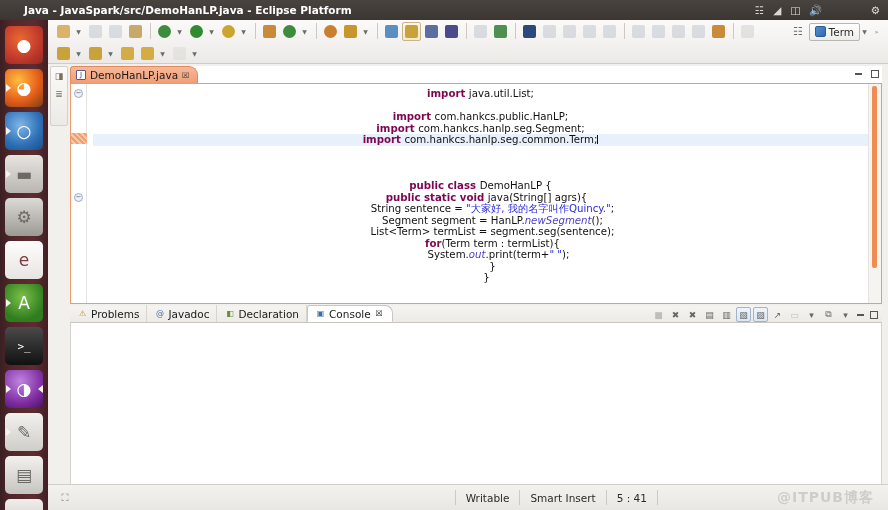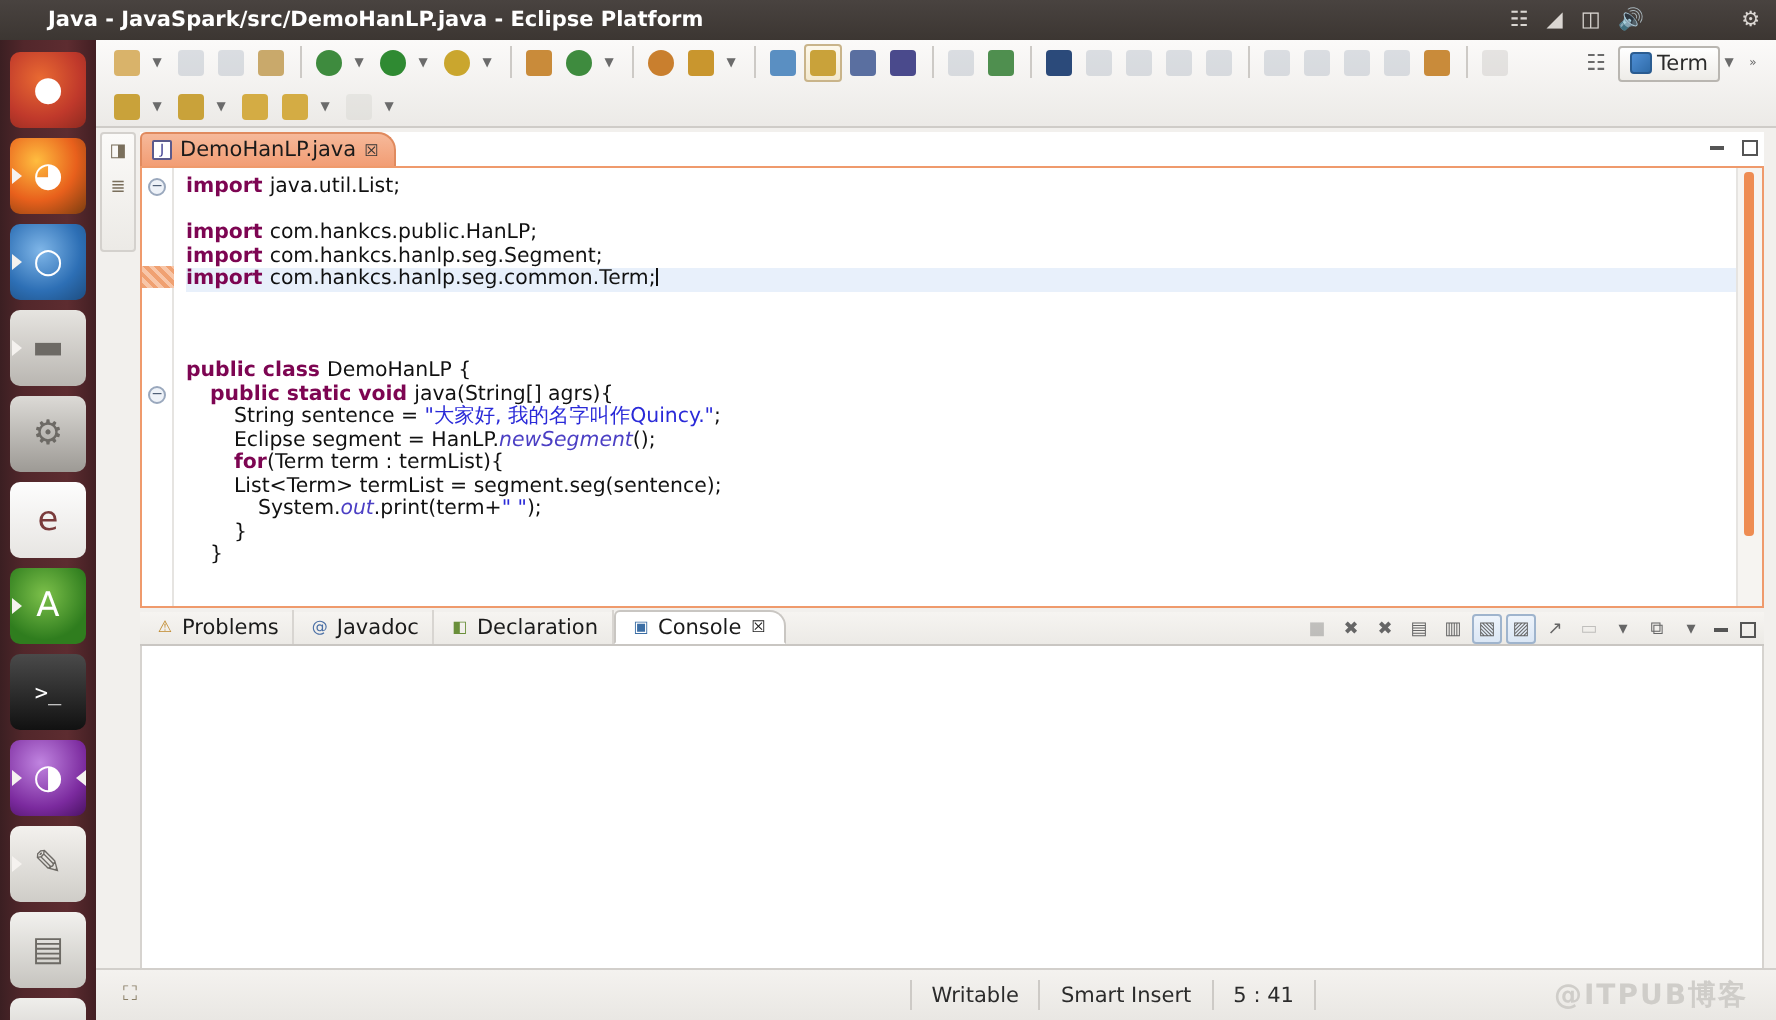--- a/index.html
+++ b/index.html
@@ -126,21 +126,21 @@
     border:1.5px solid #ef9a6c; background:#ffffff; display:flex;
   }
   #gutter{ width:16px;background:#ffffff;border-right:1px solid #e6e4e1;position:relative;flex:none;}
   .fold{
     position:absolute;left:3px;width:9px;height:9px;border:1px solid #9aa8bd;border-radius:50%;
     background:#eef2f8;font-size:7px;line-height:7px;text-align:center;color:#4b5b73;
   }
   #changebar{ position:absolute;left:0;width:16px;height:11px;
     background:repeating-linear-gradient(45deg,#f0a172 0 2px,#f8c6a8 2px 4px); }
   #codearea{ flex:1;position:relative;padding:4px 0 0 6px;overflow:hidden;
-    font-family:"DejaVu Sans","Liberation Sans",sans-serif; }
+    font-family:"DejaVu Sans","Liberation Sans",sans-serif;text-align:center; }
   .cl{ height:11.5px; line-height:11.5px; font-size:10.2px; white-space:pre; color:#111; }
   .cl.hl{ background:#e8f0fb; }
   .kw{ color:#7d0552; font-weight:bold; }
   .str{ color:#2a2ad8; }
   .fld{ color:#4b3fc4; font-style:italic; }
   .cursor{ display:inline-block;width:1px;height:9px;background:#111;vertical-align:-1px; }
   #edscroll{ width:13px;background:#f6f4f1;border-left:1px solid #e6e4e1;position:relative;flex:none;}
   #edscroll .thumb{ position:absolute;left:3px;top:2px;width:5px;height:182px;background:#ee8c52;border-radius:2px;}
 
   
@@ -412,23 +412,23 @@
           <div class="cl" style="padding-left: 0px;">&nbsp;</div>
           <div class="cl" style="padding-left: 0px;"><span class="kw">import </span><span class="">com.hankcs.public.HanLP;</span></div>
           <div class="cl" style="padding-left: 0px;"><span class="kw">import </span><span class="">com.hankcs.hanlp.seg.Segment;</span></div>
           <div class="cl hl" style="padding-left: 0px;"><span class="kw">import </span><span class="">com.hankcs.hanlp.seg.common.Term;</span><i class="cursor"></i></div>
           <div class="cl" style="padding-left: 0px;">&nbsp;</div>
           <div class="cl" style="padding-left: 0px;">&nbsp;</div>
           <div class="cl" style="padding-left: 0px;">&nbsp;</div>
           <div class="cl" style="padding-left: 0px;"><span class="kw">public class </span><span class="">DemoHanLP {</span></div>
           <div class="cl" style="padding-left: 12px;"><span class="kw">public static void </span><span class="">java(String[] agrs){</span></div>
           <div class="cl" style="padding-left: 24px;"><span class="">String sentence = </span><span class="str">"大家好, 我的名字叫作Quincy."</span><span class="">;</span></div>
-          <div class="cl" style="padding-left: 24px;"><span class="">Eclipse segment = HanLP.</span><span class="fld">newSegment</span><span class="">();</span></div>
+          <div class="cl" style="padding-left: 24px;"><span class="">Segment segment = HanLP.</span><span class="fld">newSegment</span><span class="">();</span></div>
+          <div class="cl" style="padding-left: 24px;"><span class="">List&lt;Term&gt; termList = segment.seg(sentence);</span></div>
           <div class="cl" style="padding-left: 24px;"><span class="kw">for</span><span class="">(Term term : termList){</span></div>
-          <div class="cl" style="padding-left: 24px;"><span class="">List&lt;Term&gt; termList = segment.seg(sentence);</span></div>
           <div class="cl" style="padding-left: 36px;"><span class="">System.</span><span class="fld">out</span><span class="">.print(term+</span><span class="str">" "</span><span class="">);</span></div>
           <div class="cl" style="padding-left: 24px;"><span class="">}</span></div>
           <div class="cl" style="padding-left: 12px;"><span class="">}</span></div>
         </div>
       <div id="edscroll">
         <div class="thumb"></div>
       </div>
     </div>
   </div>
 

